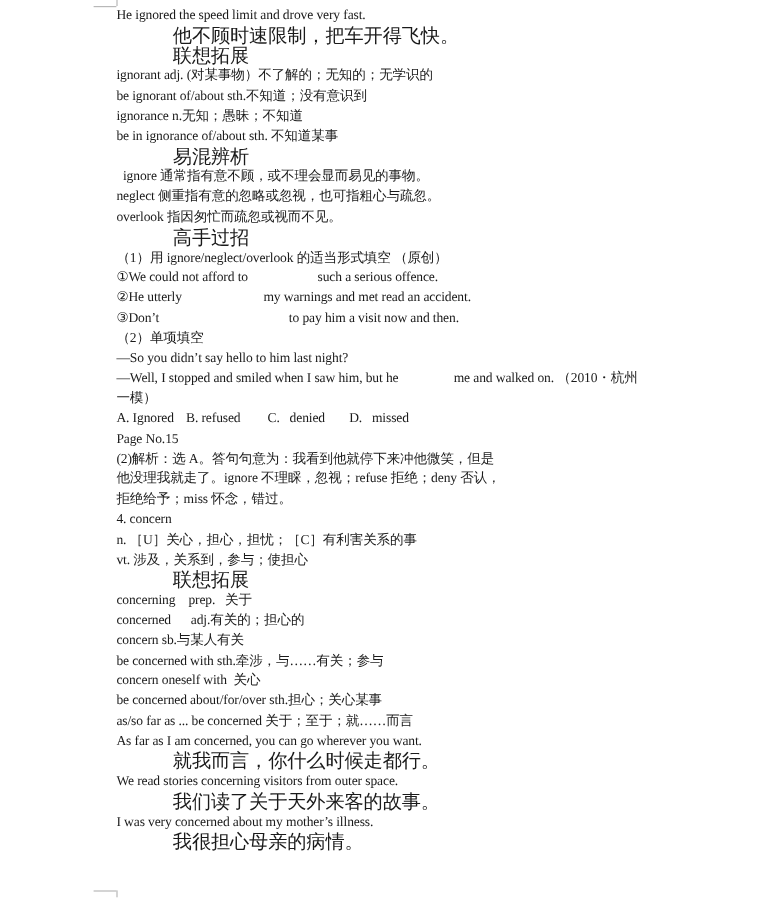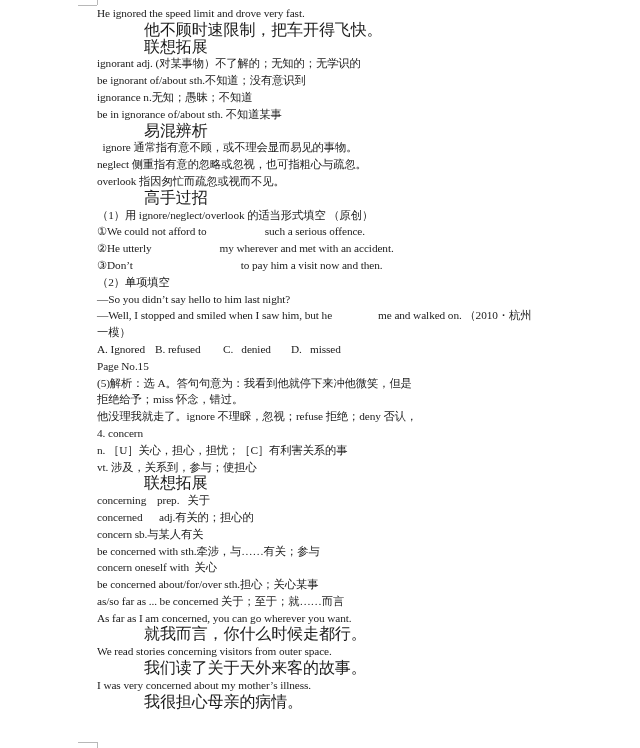--- a/index.html
+++ b/index.html
@@ -38,38 +38,38 @@
     <div class="line cjk">易混辨析</div>
     <div class="line" style="white-space:pre;">  ignore 通常指有意不顾，或不理会显而易见的事物。</div>
     <div class="line">neglect 侧重指有意的忽略或忽视，也可指粗心与疏忽。</div>
     <div class="line">overlook 指因匆忙而疏忽或视而不见。</div>
     <div class="line cjk">高手过招</div>
     <div class="line">（1）用 ignore/neglect/overlook 的适当形式填空 （原创）</div>
     <div class="line">
       <span>①We could not afford to</span><span class="gap" style="width:58px;"></span><span>such a serious offence.</span>
     </div>
     <div class="line">
-      <span>②He utterly</span><span class="gap" style="width:68px;"></span><span>my wherever and met with an accident.</span>
+      <span>②He utterly</span><span class="gap" style="width:68px;"></span><span>my warnings and met read an accident.</span>
     </div>
     <div class="line">
       <span>③Don’t</span><span class="gap" style="width:108px;"></span><span>to pay him a visit now and then.</span>
     </div>
     <div class="line">（2）单项填空</div>
     <div class="line">—So you didn’t say hello to him last night?</div>
     <div class="line">
       <span>—Well, I stopped and smiled when I saw him, but he</span><span class="gap" style="width:46px;"></span><span>me and walked on. （2010・杭州</span>
     </div>
     <div class="line">一模）</div>
     <div class="line">
       <span style="display:inline-block; width:46px; white-space:pre;">A. Ignored</span><span class="gap" style="width:12px;"></span><span style="display:inline-block; width:56px; white-space:pre;">B. refused</span><span class="gap" style="width:12px;"></span><span style="display:inline-block; width:56px; white-space:pre;">C.   denied</span><span class="gap" style="width:12px;"></span><span style="white-space:pre;">D.   missed</span>
     </div>
     <div class="line">Page No.15</div>
-    <div class="line">(5)解析：选 A。答句句意为：我看到他就停下来冲他微笑，但是</div>
+    <div class="line">(2)解析：选 A。答句句意为：我看到他就停下来冲他微笑，但是</div>
+    <div class="line">他没理我就走了。ignore 不理睬，忽视；refuse 拒绝；deny 否认，</div>
     <div class="line">拒绝给予；miss 怀念，错过。</div>
-    <div class="line">他没理我就走了。ignore 不理睬，忽视；refuse 拒绝；deny 否认，</div>
     <div class="line">4. concern</div>
     <div class="line">n. ［U］关心，担心，担忧；［C］有利害关系的事</div>
     <div class="line">vt. 涉及，关系到，参与；使担心</div>
     <div class="line cjk">联想拓展</div>
     <div class="line">
       <span style="display:inline-block; width:60px;font-family:Liberation Serif, serif;">concerning</span><span style="white-space:pre;">prep.   关于</span>
     </div>
     <div class="line">
       <span style="display:inline-block; width:62px;">concerned</span><span>adj.有关的；担心的</span>
     </div>

